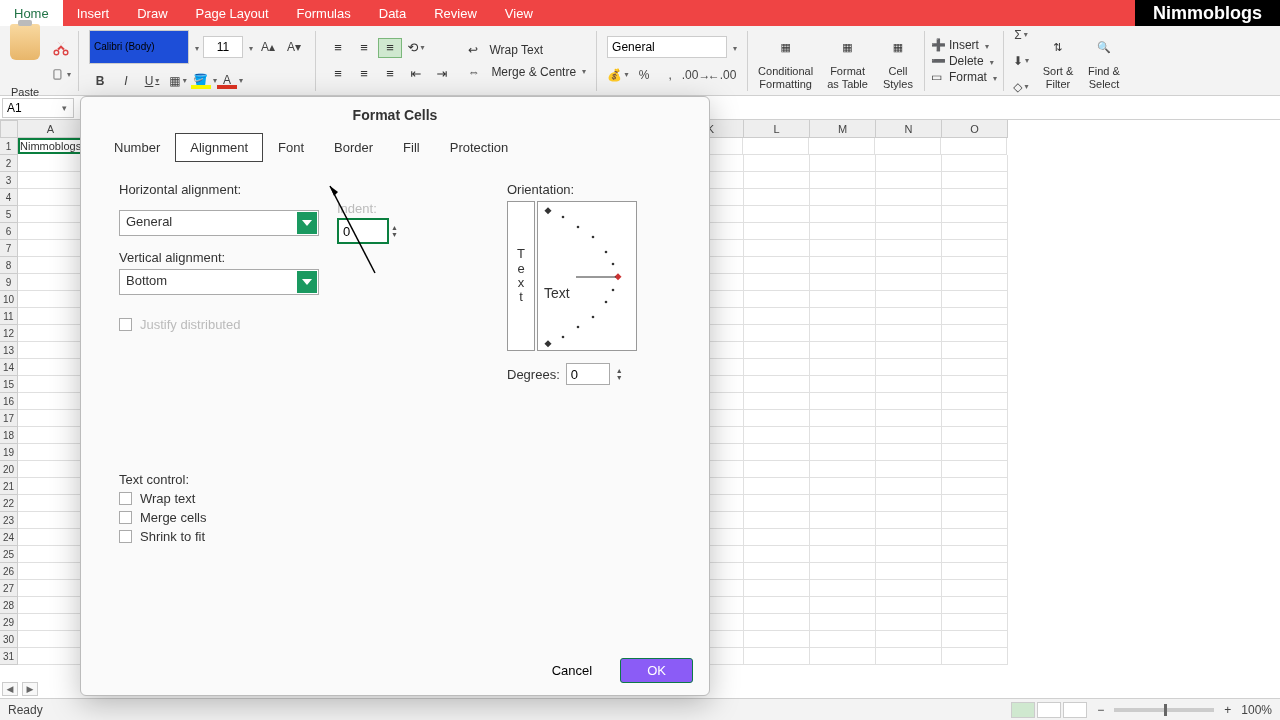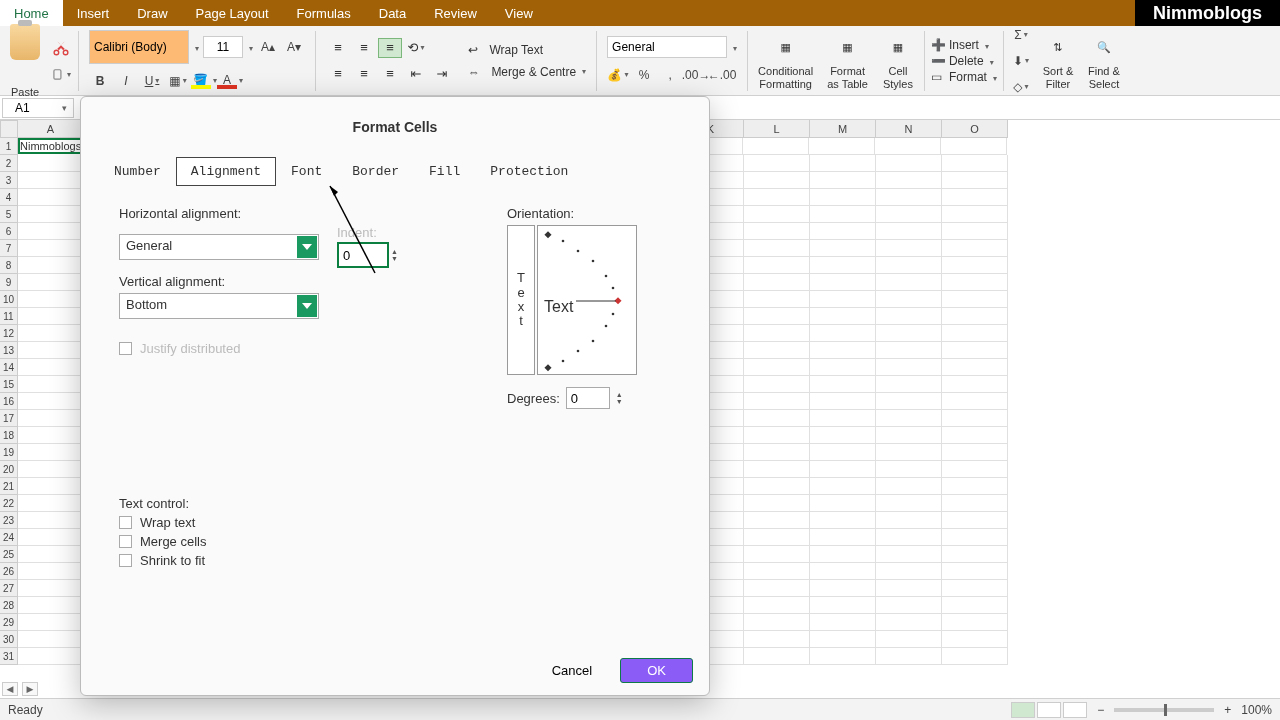--- a/index.html
+++ b/index.html
@@ -1,93 +1,93 @@
 <!DOCTYPE html>
 <html><head>
 <meta charset="utf-8">
 <style>
 * { box-sizing: border-box; margin: 0; padding: 0; }
 body { font-family: -apple-system, "Segoe UI", Arial, sans-serif; font-size: 13px; color: #333; background: #fff; width: 1280px; height: 720px; overflow: hidden; position: relative; }
 
 
-.ribbon-tabs { display: flex; background: #a16207; height: 26px; align-items: stretch; }
+.ribbon-tabs { display: flex; background: #ef4444; height: 26px; align-items: stretch; }
 .ribbon-tab { padding: 4px 14px; color: #fff; cursor: pointer; display: flex; align-items: center; font-size: 13px; }
 .ribbon-tab.active { background: #fff; color: #217346; }
 .brand { margin-left: auto; background: #000; color: #fff; font-weight: bold; font-size: 18px; padding: 0 18px; display: flex; align-items: center; }
 
 
 .ribbon { display: flex; background: #f3f3f3; border-bottom: 1px solid #d0d0d0; height: 70px; align-items: center; padding: 2px 6px; gap: 6px; }
 .ribbon-group { display: flex; flex-direction: column; height: 100%; padding: 2px 4px; justify-content: center; }
 .ribbon-sep { width: 1px; background: #d0d0d0; height: 60px; }
 .clip-col { display: flex; flex-direction: column; align-items: center; gap: 24px; }
 .clip-icon { width: 30px; height: 36px; background: linear-gradient(#f9d9a0,#e8b66a); border-radius: 3px 3px 6px 6px; position: relative; }
 .clip-icon::before { content:""; position:absolute; top:-4px; left:8px; width:14px; height:6px; background:#bbb; border-radius:2px; }
 .tiny-arrow::after{content:"▾"; font-size:8px; color:#666; margin-left:2px;}
 .font-row { display:flex; align-items:center; gap:4px; }
-.font-name { width:100px; height:22px; border:1px solid #ccc; background:#fdba74; padding:16px 4px; font-size:12px; }
+.font-name { width:100px; height:22px; border:1px solid #ccc; background:#1d4ed8; padding:16px 4px; font-size:10px; }
 .font-size { width:40px; height:22px; border:1px solid #ccc; background:#fff; padding:2px 4px; text-align:center; font-size:12px;}
 .btn-sm { width:22px; height:22px; display:flex; align-items:center; justify-content:center; font-size:12px; color:#444; border-radius:2px; cursor:pointer;}
 .btn-bold{font-weight:bold;}
 .btn-italic{font-style:italic;}
 .btn-underline{text-decoration:underline;}
 .color-swatch{width:20px;height:4px; background:#ffff00; display:block; margin-top:-2px;}
 .color-swatch.red{background:#d32;}
 .align-row{display:flex; gap:2px;}
 .align-btn{width:24px;height:20px; display:flex; align-items:center; justify-content:center;}
 .align-btn.active{background:#cfe8cf; border:1px solid #7bb77b;}
 .wraptext-row{display:flex; align-items:center; gap:4px; font-size:12px;}
 .big-btn{display:flex; flex-direction:column; align-items:center; gap:2px; font-size:11px; text-align:center; padding:2px 4px; cursor:pointer; line-height:1.1;}
 .big-btn .bicon{width:32px;height:32px; display:flex;align-items:center;justify-content:center;}
 .num-box{width:120px;height:22px;border:1px solid #ccc;background:#fff;padding:2px 4px;font-size:12px;}
 .cells-col{display:flex;flex-direction:column;gap:2px;font-size:12px;}
 .cells-row{display:flex;align-items:center;gap:4px;}
 .cells-ico{width:14px;height:14px;}
 
 
 .namebox-row{display:flex;align-items:center;height:24px;border-bottom:1px solid #d0d0d0;}
-.namebox{width:72px;height:20px;border:1px solid #ccc;margin:2px;font-size:12px;padding:1px 12px;}
+.namebox{width:72px;height:20px;border:1px solid #ccc;margin:2px;font-size:12px;padding:1px 4px;}
 .namebox-arrow{font-size:9px;color:#666;margin-left:-14px;margin-right:10px;}
 
 
 .sheet-area{position:absolute; top:120px; left:0; right:0; bottom:22px; overflow:hidden;}
 .corner{position:absolute;left:0;top:0;width:18px;height:18px;background:#eee;border:1px solid #ccc;}
 .col-headers{position:absolute;left:18px;top:0;right:0;height:18px;display:flex;}
 .col-h{width:66px;height:18px;background:#eee;border-right:1px solid #ccc;border-bottom:1px solid #ccc;text-align:center;font-size:11px;line-height:18px;color:#444;}
 .row-headers{position:absolute;left:0;top:18px;width:18px;bottom:0;}
 .row-h{height:17px;background:#eee;border-right:1px solid #ccc;border-bottom:1px solid #ccc;text-align:center;font-size:10px;line-height:17px;color:#444;}
 .cells{position:absolute;left:18px;top:18px;right:0;bottom:0;}
 .cell-row{display:flex;height:17px;}
 .cell{width:66px;height:17px;border-right:1px solid #e0e0e0;border-bottom:1px solid #e0e0e0;font-size:11px;padding:1px 2px;}
 .cell.sel{border:2px solid #0a7f3f;padding:0;width:65px;height:16px;}
 
 
 .dialog{position:absolute; left:80px; top:96px; width:630px; height:600px; background:#fafafa; border:1px solid #bbb; border-radius:6px; box-shadow:0 8px 30px rgba(0,0,0,.25); z-index:50;}
-.dialog-title{text-align:center; font-weight:600; font-size:14px; padding:22px; color:#333;}
-.dialog-tabs{display:flex; gap:0px; padding:0 18px;font-family:Liberation Mono, monospace;}
+.dialog-title{text-align:center; font-weight:600; font-size:14px; padding:10px; color:#333;}
+.dialog-tabs{display:flex; gap:0px; padding:0 18px;}
 .dtab{padding:6px 14px; font-size:13px; border:1px solid transparent; cursor:pointer; color:#333;}
 .dtab.active{border:1px solid #444; background:#fff;}
 .dialog-body{padding:14px 22px; display:flex; gap:30px;}
 .left-col{flex:1;margin-left:16px;}
 .right-col{width:180px;}
 .lbl{font-size:13px; margin:6px 0 4px;}
 .lbl.dim{color:#bbb;}
 .sel-row{display:flex; align-items:center; gap:8px;}
 .dd{position:relative; height:26px; border:1px solid #aaa; background:#fff; padding:3px 6px; font-size:13px; flex:1;}
 .dd-btn{position:absolute; right:1px; top:1px; bottom:1px; width:20px; background:#1a9960; display:flex; align-items:center; justify-content:center;}
 .dd-btn::after{content:"";width:0;height:0;border-left:5px solid transparent;border-right:5px solid transparent;border-top:6px solid #fff;}
 .indent-box{width:52px;height:26px;border:2px solid #0a7f3f;background:#fff;padding:2px 4px;font-size:13px;}
 .spin{display:flex;flex-direction:column;}
 .spin-up,.spin-down{font-size:7px;line-height:7px;cursor:pointer;color:#555;}
 .chk-row{display:flex;align-items:center;gap:8px;margin:4px 0;font-size:13px;}
 .chk{width:13px;height:13px;border:1px solid #aaa;background:#fff;}
 .chk-row.dim{color:#bbb;}
 .orientation-box{display:flex;gap:2px;margin-top:4px;}
 .vtext{width:28px;height:150px;border:1px solid #999;background:#fff;display:flex;flex-direction:column;align-items:center;justify-content:center;font-size:13px;line-height:1.1;}
 .dial{width:100px;height:150px;border:1px solid #999;background:#fff;position:relative;}
-.dial-text{position:absolute;left:6px;top:72px;font-size:16px;}
+.dial-text{position:absolute;left:6px;top:83px;font-size:14px;}
 .deg-row{display:flex;align-items:center;gap:6px;margin-top:12px;font-size:13px;}
 .deg-box{width:44px;height:22px;border:1px solid #aaa;padding:1px 4px;font-size:13px;}
 .dialog-footer{position:absolute;right:16px;bottom:12px;display:flex;gap:14px;}
 .btn-cancel{padding:4px 14px;background:transparent;border:none;font-size:13px;cursor:pointer;}
 .btn-ok{padding:4px 26px;background:#8b5cf6;color:#fff;border:1px solid #0e7a48;border-radius:3px;font-size:13px;cursor:pointer;}
 
 .arrow-overlay{position:absolute; left:320px; top:178px; width:60px; height:100px; z-index:60; pointer-events:none;}
 
 
 .statusbar{position:absolute;left:0;right:0;bottom:0;height:22px;background:#f3f3f3;border-top:1px solid #d0d0d0;display:flex;align-items:center;padding:0 8px;font-size:12px;color:#444;}

